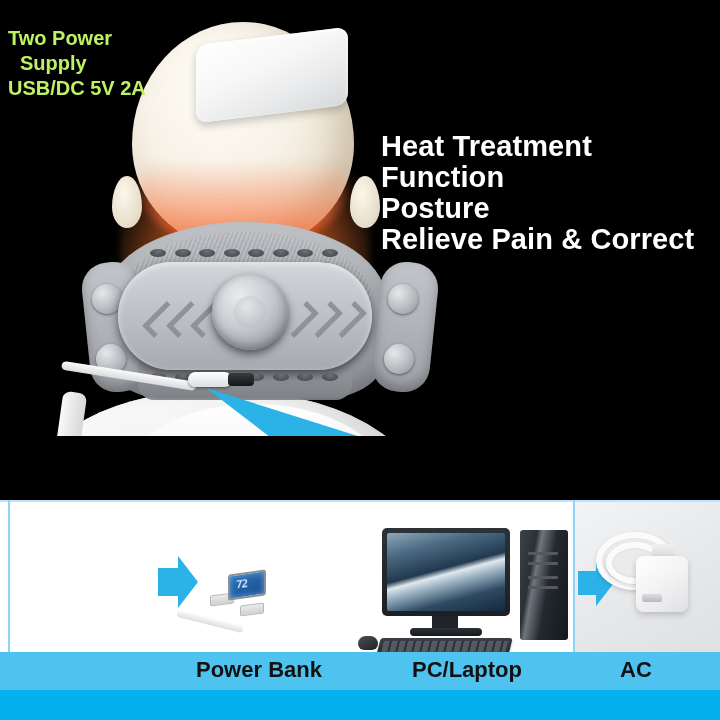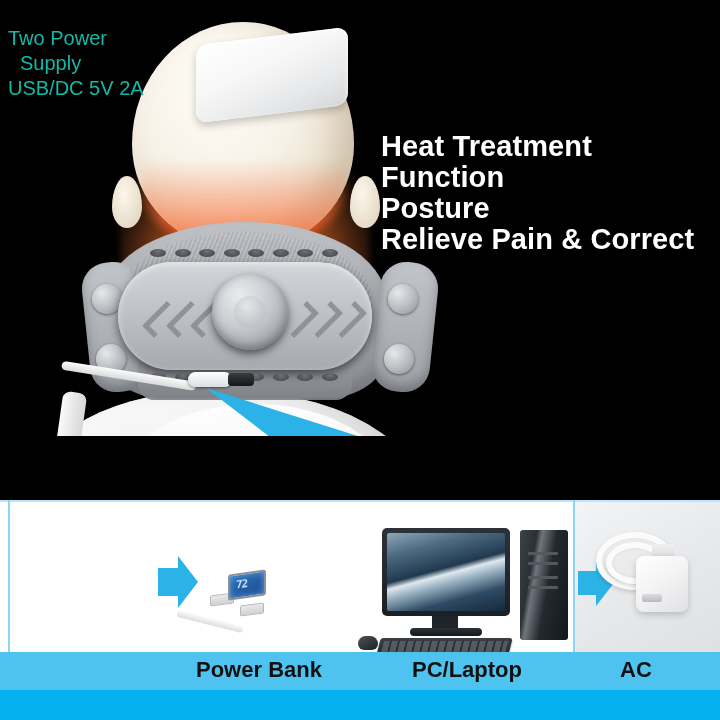--- a/index.html
+++ b/index.html
@@ -104,22 +104,22 @@
   .panels{position:absolute;left:0;top:500px;width:720px;height:152px;background:#fff;}
   .panel{position:absolute;top:0;height:152px;overflow:hidden;}
   .p-left{left:0;width:573px;background:#fff;}
   .p-right{left:575px;width:145px;
     background:linear-gradient(150deg,#f3f4f5 0%,#e9eaec 45%,#dfe0e2 100%);}
   .hline{position:absolute;left:0;top:0;width:720px;height:2px;background:#bfe4f7;}
   .vline{position:absolute;top:0;width:2px;height:152px;background:#8ed5f5;}
   .vline.a{left:8px;}
   .vline.b{left:573px;}
 
-  .supply-text{position:absolute;left:8px;top:26px;width:178px;color:#14b8a6;
-    font-size:20px;line-height:25px;font-weight:400;}
+  .supply-text{position:absolute;left:8px;top:26px;width:178px;color:#bef264;
+    font-size:20px;line-height:25px;font-weight:700;}
   .supply-text span{display:block;}
   .supply-text span.i{padding-left:12px;}
 
   .arrow-sm{position:absolute;}
 
   
   .pb{position:absolute;left:196px;top:36px;width:152px;height:78px;
     background:linear-gradient(160deg,#ffffff 0%,#f7f7f8 40%,#e8e9ea 72%,#d6d7d9 100%);
     border-radius:12px;transform:skewY(-7deg);
     box-shadow:0 4px 8px rgba(0,0,0,.22), inset 0 2px 4px rgba(255,255,255,.9);}

